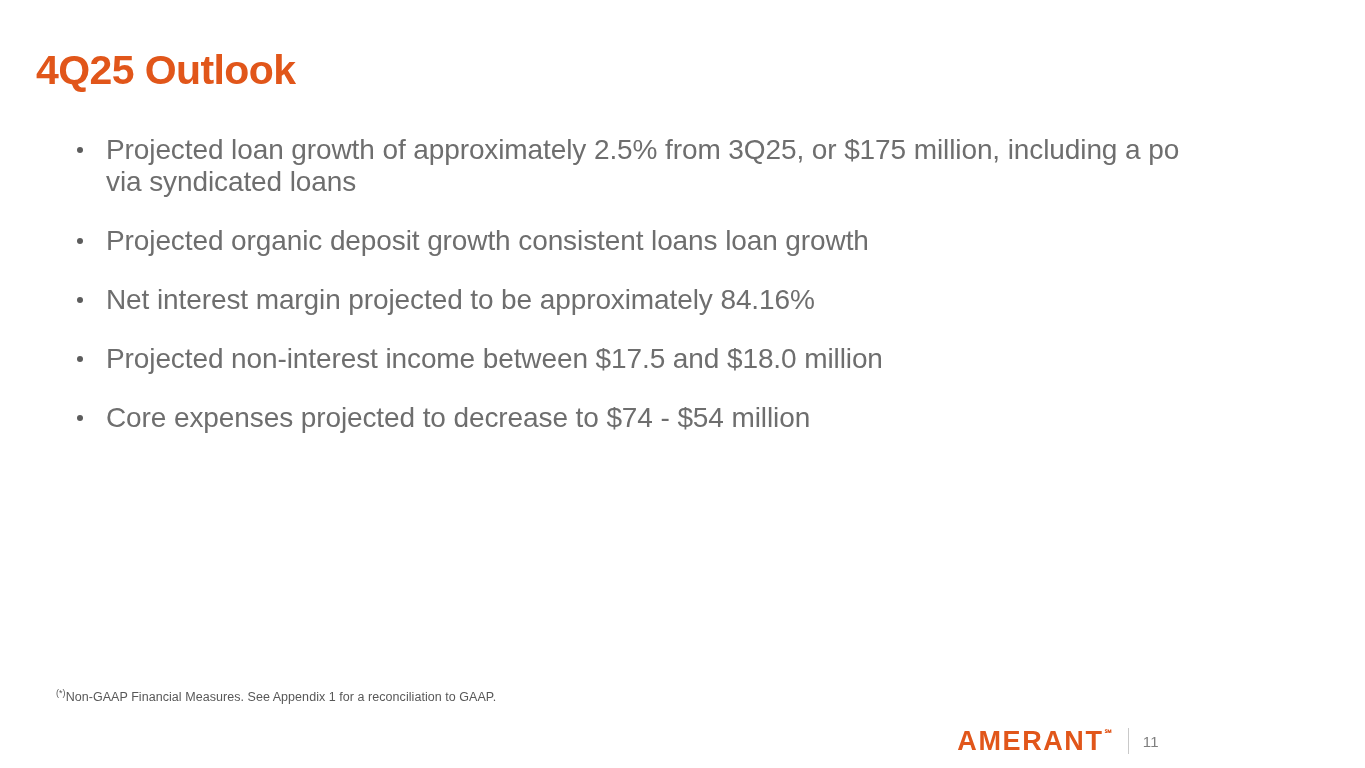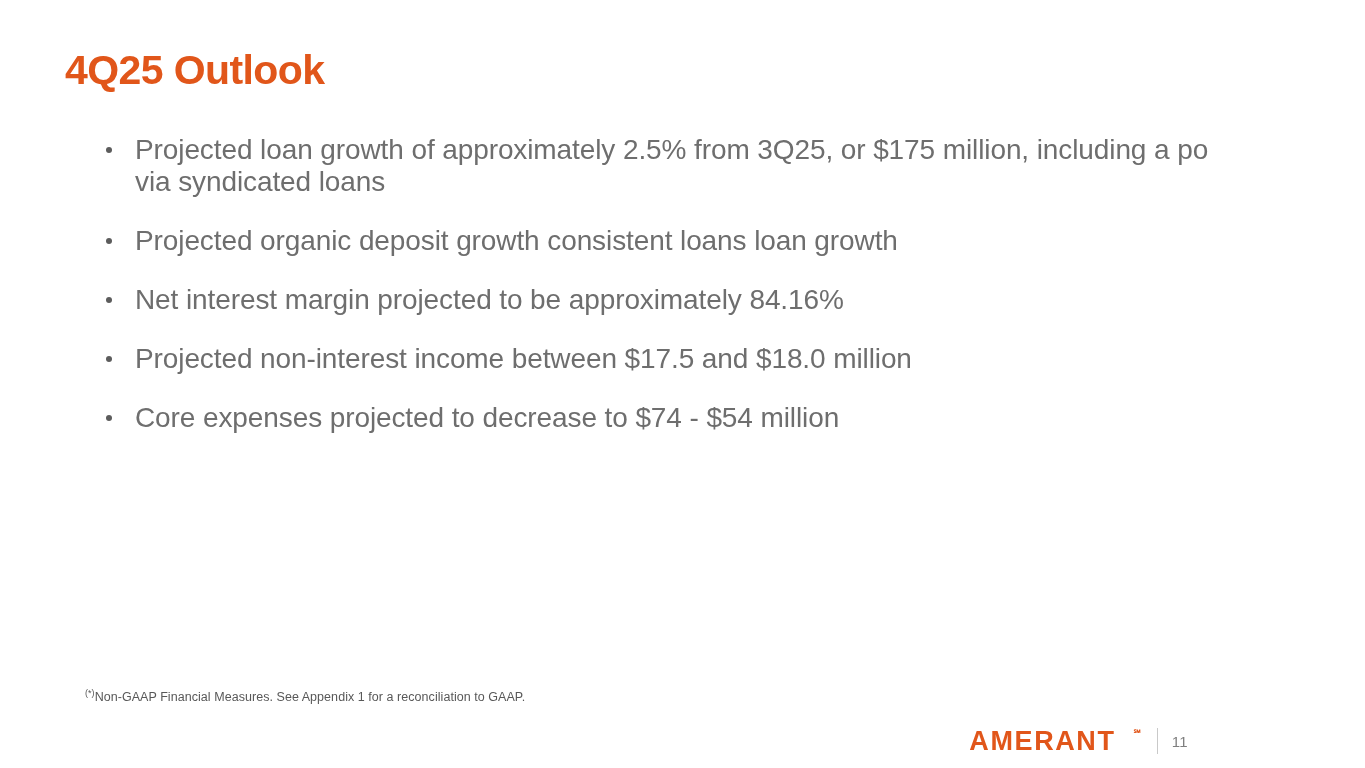--- a/index.html
+++ b/index.html
@@ -11,21 +11,20 @@
   body {
     font-family: "Liberation Sans", sans-serif;
     -webkit-font-smoothing: antialiased;
   }
   .slide {
     position: relative;
     width: 1179px;
     height: 768px;
     background: #ffffff;
     overflow: hidden;
-    margin-left: 29px;
   }
 
   
   .slide-title {
     position: absolute;
     left: 36px;
     top: 20px;
     font-size: 41px;
     font-weight: bold;
     letter-spacing: -0.6px;
@@ -87,21 +86,20 @@
     right: 20px;
     bottom: 12px;
     display: flex;
     align-items: center;
     height: 30px;
   }
   .logo {
     display: flex;
     align-items: flex-start;
     color: #E1561A;
-    gap: 17px;
   }
   .logo-wordmark {
     font-size: 27px;
     font-weight: bold;
     letter-spacing: 1.6px;
     line-height: 1;
     color: #E1561A;
     font-family: "Liberation Sans", sans-serif;
   }
   .logo-tm {

